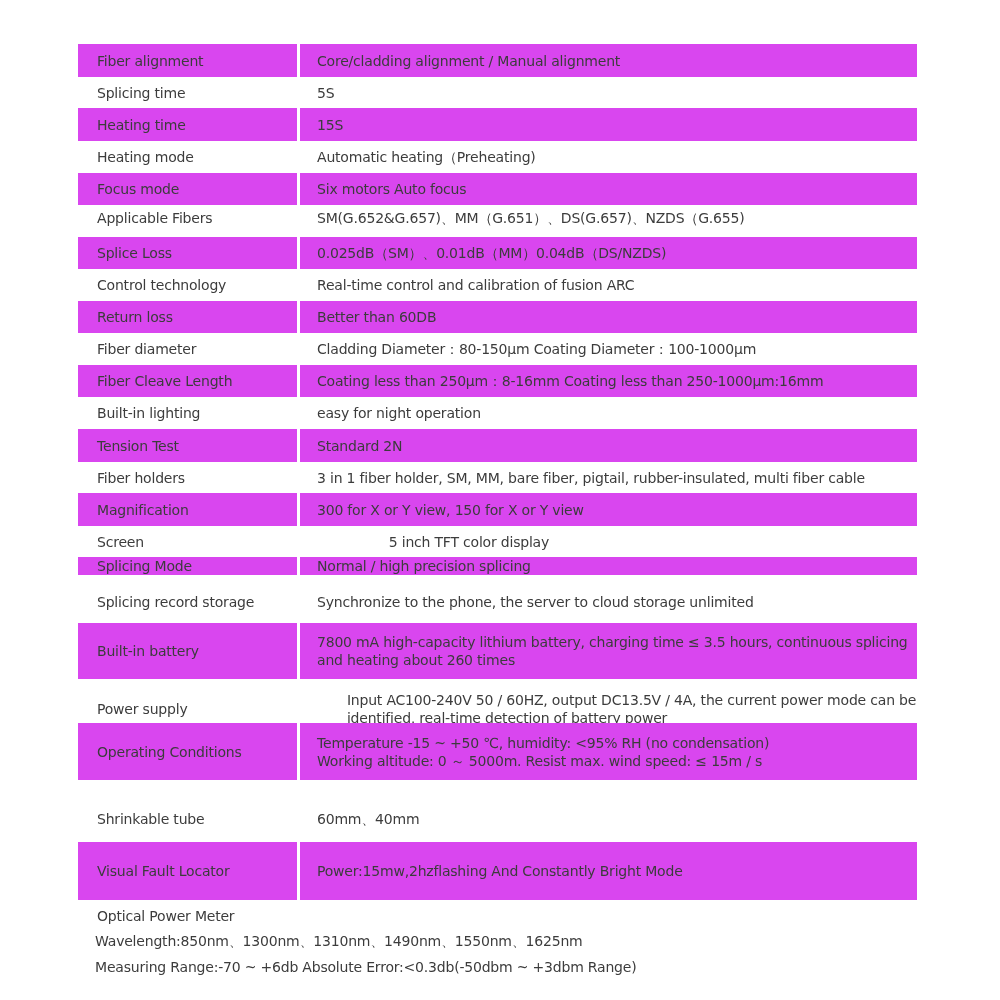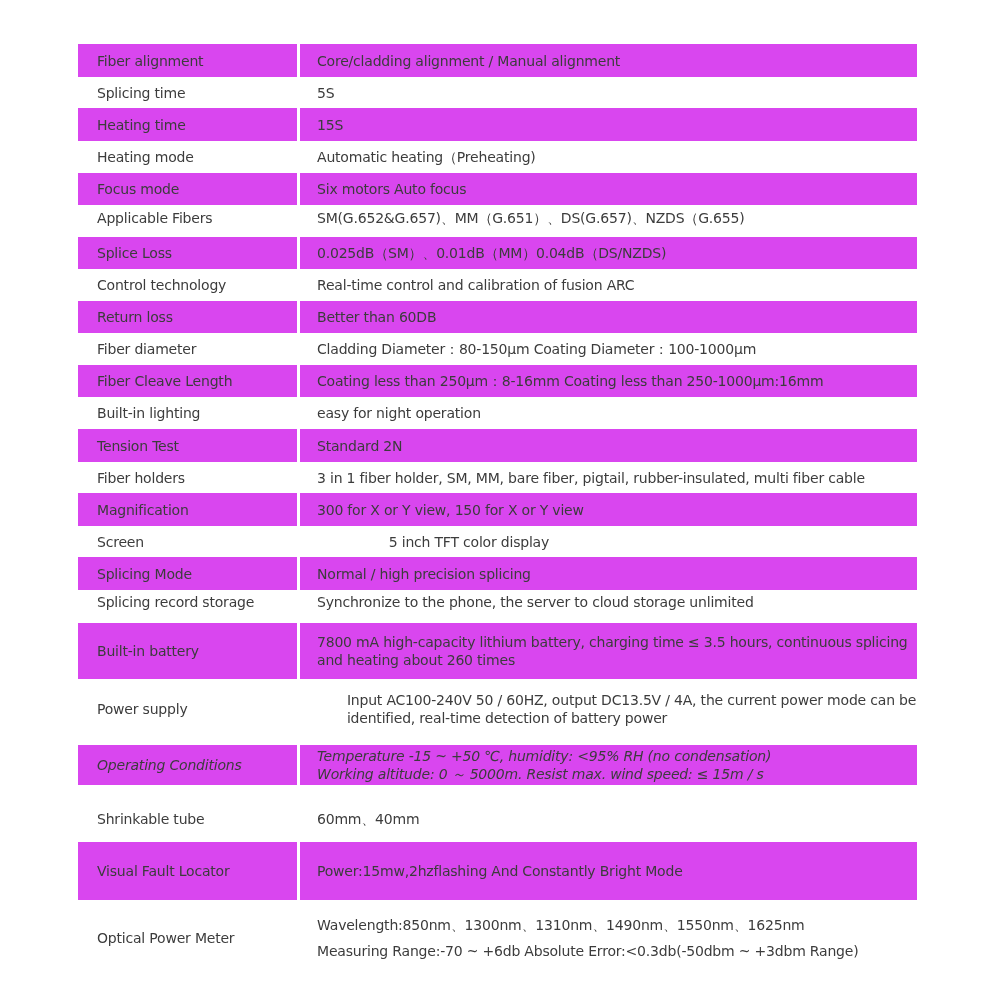--- a/index.html
+++ b/index.html
@@ -124,21 +124,21 @@
         <div class="line">300 for X or Y view, 150 for X or Y view</div>
       </div>
     </div>
     <div class="row" style="top: 482px; height: 31px; gap: 48px;">
       <div class="cell label">Screen</div>
       <div class="gap"></div>
       <div class="cell value">
         <div class="line">5 inch TFT color display</div>
       </div>
     </div>
-    <div class="row shaded" style="top: 513px; height: 33px;">
+    <div class="row shaded" style="top: 513px; height: 18px;">
       <div class="cell label">Splicing Mode</div>
       <div class="gap"></div>
       <div class="cell value">
         <div class="line">Normal / high precision splicing</div>
       </div>
     </div>
     <div class="row" style="top: 546px; height: 24px;">
       <div class="cell label">Splicing record storage</div>
       <div class="gap"></div>
       <div class="cell value">
@@ -154,21 +154,21 @@
       </div>
     </div>
     <div class="row" style="top: 635px; height: 60px; gap: 20px;">
       <div class="cell label">Power supply</div>
       <div class="gap"></div>
       <div class="cell value">
         <div class="line">Input AC100-240V 50 / 60HZ, output DC13.5V / 4A, the current power mode can be</div>
         <div class="line">identified, real-time detection of battery power</div>
       </div>
     </div>
-    <div class="row shaded" style="top: 701px; height: 40px; font-style: italic;">
+    <div class="row shaded" style="top: 679px; height: 57px;">
       <div class="cell label">Operating Conditions</div>
       <div class="gap"></div>
       <div class="cell value">
         <div class="line">Temperature -15 ~ +50 ℃, humidity: &lt;95% RH (no condensation)</div>
         <div class="line">Working altitude: 0 ～ 5000m. Resist max. wind speed: ≤ 15m / s</div>
       </div>
     </div>
     <div class="row" style="top: 752px; height: 46px;">
       <div class="cell label">Shrinkable tube</div>
       <div class="gap"></div>
@@ -176,21 +176,21 @@
         <div class="line">60mm、40mm</div>
       </div>
     </div>
     <div class="row shaded" style="top: 798px; height: 58px;">
       <div class="cell label">Visual Fault Locator</div>
       <div class="gap"></div>
       <div class="cell value">
         <div class="line">Power:15mw,2hzflashing And Constantly Bright Mode</div>
       </div>
     </div>
-    <div class="row opm" style="top: 856px; height: 76px;">
+    <div class="row opm" style="top: 856px; height: 76px; flex-direction: column;">
       <div class="cell label">Optical Power Meter</div>
       <div class="gap"></div>
       <div class="cell value">
         <div class="line">Wavelength:850nm、1300nm、1310nm、1490nm、1550nm、1625nm</div>
         <div class="line">Measuring Range:-70 ~ +6db Absolute Error:&lt;0.3db(-50dbm ~ +3dbm Range)</div>
       </div>
     </div>
   </div>
 
 </body></html>

